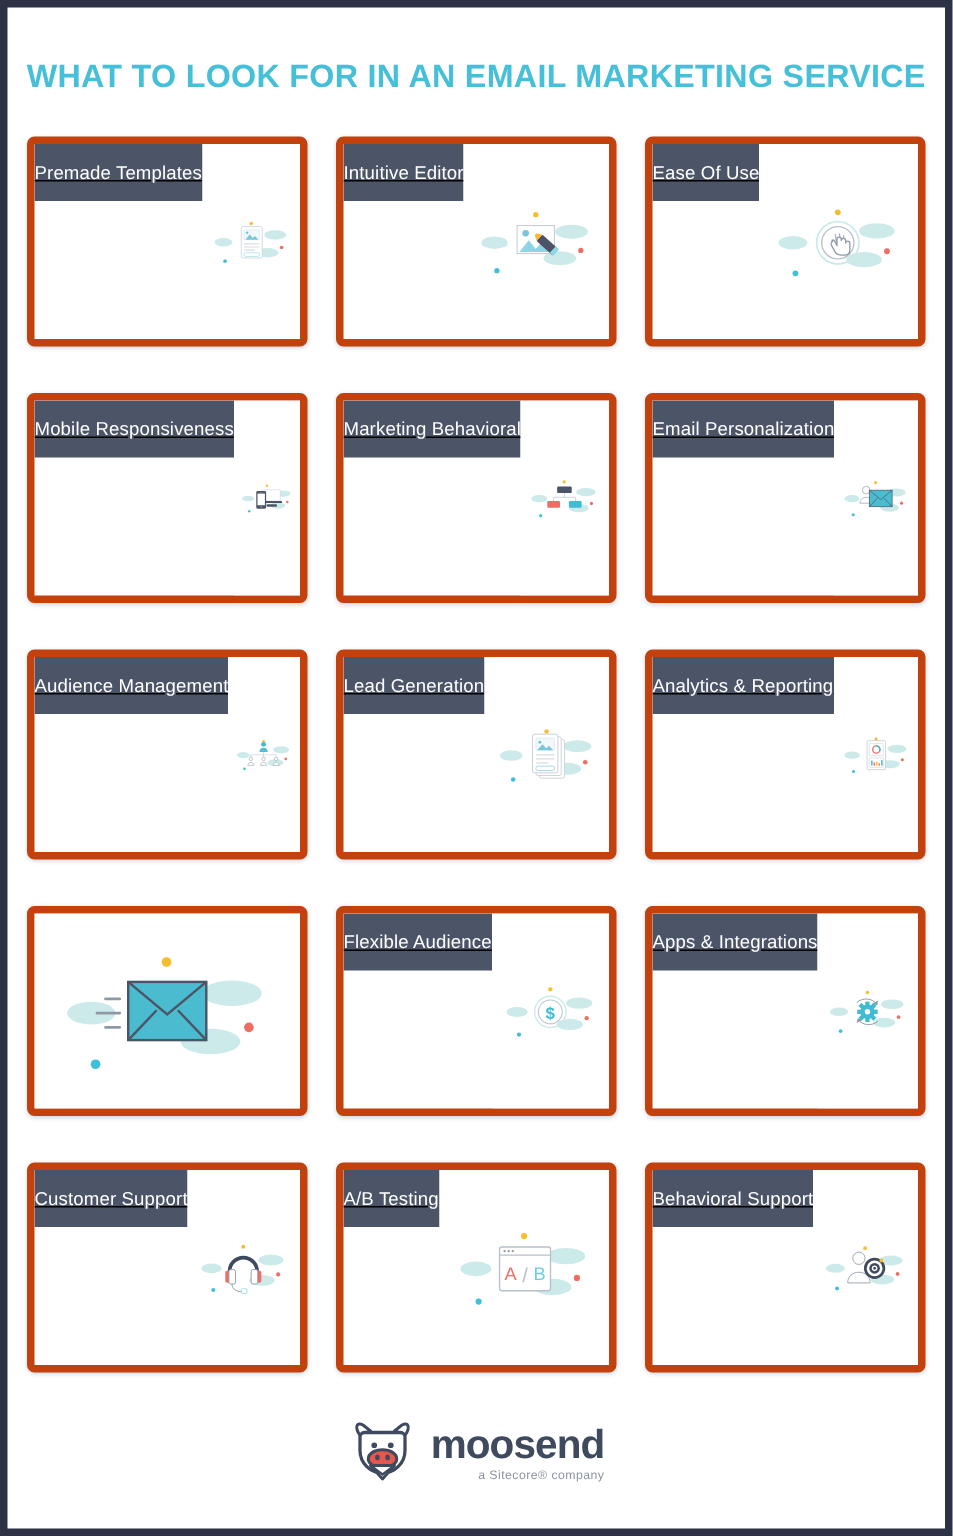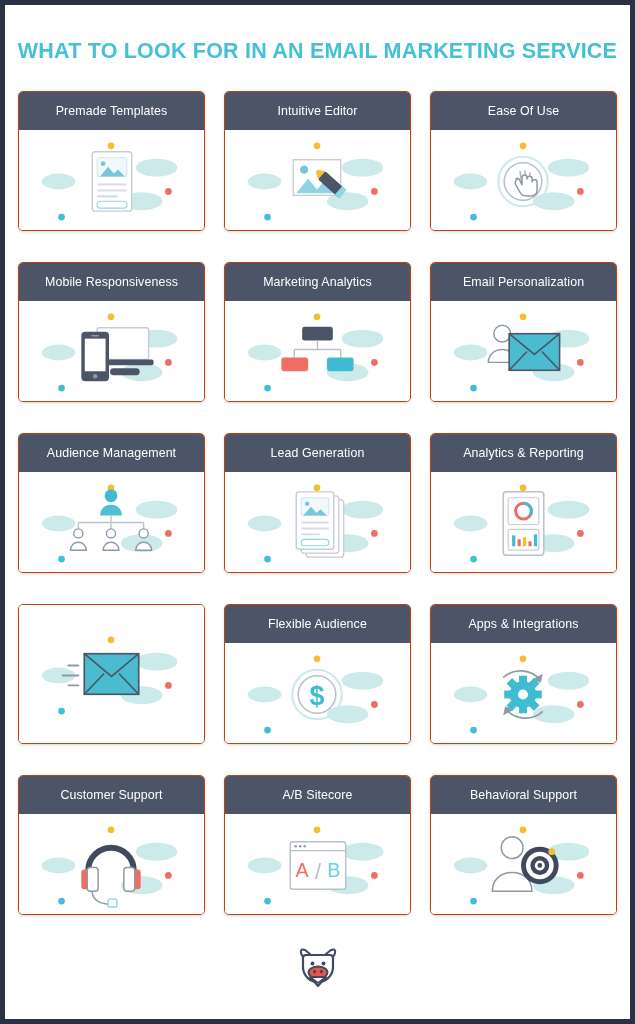--- a/index.html
+++ b/index.html
@@ -32,23 +32,24 @@
     column-gap:19px;
     row-gap:31px;
     margin-top:27px;
   }
   .card{
     width:187px;height:140px;
     border-radius:5px;
     background:#ffffff;
     box-shadow:0 1px 3px rgba(60,70,90,.22);
     overflow:hidden;
-    display:flex;flex-direction:column;
-    border:1px solid #c2410c;
+    display:flex;
+    border:5px solid #c2410c;
     box-sizing:border-box;
+    text-decoration:underline;
   }
   .card-header{
     background:#4c5567;
     color:#ffffff;
     height:38px;
     display:flex;align-items:center;justify-content:center;
     font-size:12.4px;
     letter-spacing:.1px;
     flex:none;
   }
@@ -143,21 +144,21 @@
     <rect x="79" y="27" width="52" height="32" rx="2" fill="#fff" stroke="#c6cdd6" stroke-width="1.4"></rect>
     <rect x="74" y="59" width="62" height="6" rx="2" fill="#4c5567"></rect>
     <rect x="92" y="68" width="30" height="7" rx="3.5" fill="#4c5567"></rect>
     <rect x="63" y="31" width="28" height="50" rx="4" fill="#4c5567"></rect>
     <rect x="66.5" y="38" width="21" height="33" fill="#fff"></rect>
     <rect x="73" y="34.3" width="8" height="1.6" rx=".8" fill="#8f99a6"></rect>
     <circle cx="77" cy="76" r="2.3" fill="#8f99a6"></circle>
             </svg></span></div>
       </div>
       <div class="card">
-        <div class="card-header">Marketing Analytics</div>
+        <div class="card-header">Marketing Behavioral</div>
         <div class="card-body"><span><svg class="art" viewBox="0 0 187 101">
   <ellipse cx="40" cy="52" rx="17" ry="8" fill="#cdeaea"></ellipse>
   <ellipse cx="139" cy="38" rx="21" ry="9" fill="#cdeaea"></ellipse>
   <ellipse cx="124" cy="72" rx="21" ry="9" fill="#cdeaea"></ellipse>
   <circle cx="93" cy="16" r="3.4" fill="#f6bd2f"></circle>
   <circle cx="151" cy="62" r="3.4" fill="#ef6d62"></circle>
   <circle cx="43" cy="88" r="3.4" fill="#3fc0da"></circle>
     <rect x="78" y="26" width="31" height="14" rx="2.5" fill="#4c5567"></rect>
     <path d="M93.5 40 v9 M70 49 h47 M70 49 v8 M117 49 v8" stroke="#b8c0ca" stroke-width="1.4" fill="none"></path>
     <rect x="57" y="57" width="27" height="14" rx="2.5" fill="#ef6d62"></rect>
@@ -309,21 +310,21 @@
     <path d="M70 66 v-9 a23 23 0 0 1 46 0 v9" fill="none" stroke="#3f4a5f" stroke-width="6" stroke-linecap="round"></path>
     <rect x="63" y="56" width="8" height="20" rx="3" fill="#ef6d62"></rect>
     <rect x="115" y="56" width="8" height="20" rx="3" fill="#ef6d62"></rect>
     <rect x="69" y="54" width="11" height="24" rx="3" fill="#fff" stroke="#8f99a6" stroke-width="1.5"></rect>
     <rect x="106" y="54" width="11" height="24" rx="3" fill="#fff" stroke="#8f99a6" stroke-width="1.5"></rect>
     <path d="M74 78 c0 10 10 13 18 13" fill="none" stroke="#8f99a6" stroke-width="1.5"></path>
     <rect x="90" y="86" width="9" height="8" rx="1.5" fill="#fff" stroke="#8fd6e6" stroke-width="1.4"></rect>
             </svg></span></div>
       </div>
       <div class="card">
-        <div class="card-header">A/B Sitecore</div>
+        <div class="card-header">A/B Testing</div>
         <div class="card-body"><span><svg class="art" viewBox="0 0 187 101">
   <ellipse cx="40" cy="52" rx="17" ry="8" fill="#cdeaea"></ellipse>
   <ellipse cx="139" cy="38" rx="21" ry="9" fill="#cdeaea"></ellipse>
   <ellipse cx="124" cy="72" rx="21" ry="9" fill="#cdeaea"></ellipse>
   <circle cx="93" cy="16" r="3.4" fill="#f6bd2f"></circle>
   <circle cx="151" cy="62" r="3.4" fill="#ef6d62"></circle>
   <circle cx="43" cy="88" r="3.4" fill="#3fc0da"></circle>
     <rect x="66" y="28" width="56" height="48" rx="2.5" fill="#fff" stroke="#b8c0ca" stroke-width="1.5"></rect>
     <path d="M66 37 h56" stroke="#b8c0ca" stroke-width="1.3"></path>
     <circle cx="71.5" cy="32.5" r="1.3" fill="#8f99a6"></circle>
@@ -363,15 +364,19 @@
         <path d="M11 10 H35 a3 3 0 0 1 3 3 v9 a15 15 0 0 1 -30 0 v-9 a3 3 0 0 1 3 -3 z" fill="#ffffff" stroke="#3f4a5f" stroke-width="2.2" stroke-linejoin="round"></path>
         <circle cx="17.5" cy="18.5" r="1.9" fill="#3f4a5f"></circle>
         <circle cx="28.5" cy="18.5" r="1.9" fill="#3f4a5f"></circle>
         <ellipse cx="23" cy="27.5" rx="9.5" ry="6" fill="#e8564d" stroke="#3f4a5f" stroke-width="2"></ellipse>
         <ellipse cx="19.6" cy="26.6" rx="1.5" ry="1.9" fill="#3f4a5f"></ellipse>
         <ellipse cx="26.4" cy="26.6" rx="1.5" ry="1.9" fill="#3f4a5f"></ellipse>
         <path d="M15 32 L31 32 L23 41 Z" fill="#ffffff" stroke="#3f4a5f" stroke-width="1.9" stroke-linejoin="round"></path>
         <path d="M15 32 L23 38 L31 32" fill="none" stroke="#3f4a5f" stroke-width="1.6" stroke-linejoin="round"></path>
       </svg>
     </span>
+    <span id="logo-text-wrap">
+      <span id="logo-word">moosend</span>
+      <span id="logo-tag">a Sitecore® company</span>
+    </span>
   </div>
 
 </div>
 
 </body></html>

